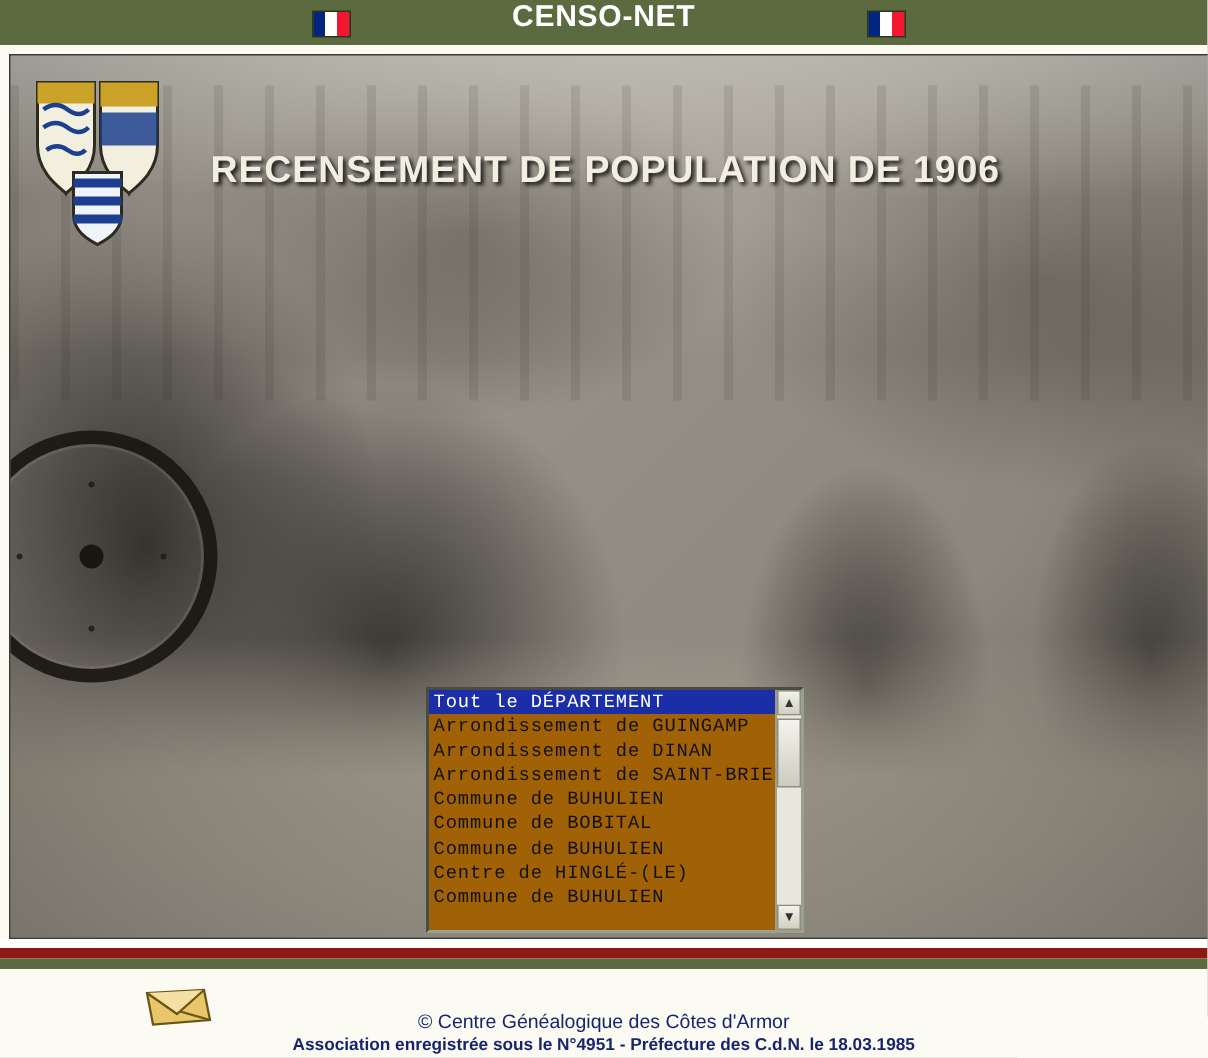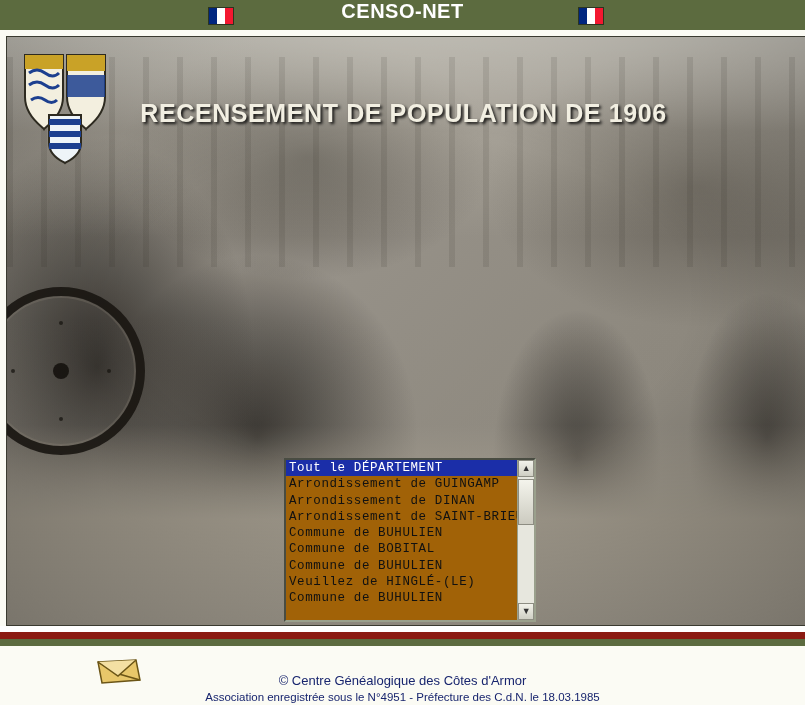--- a/index.html
+++ b/index.html
@@ -252,21 +252,21 @@
   }
   .footer-l1 {
     color: #18256e;
     font-size: 13px;
     font-weight: normal;
     margin-top: 19px;
   }
   .footer-l2, .footer-l3 {
     color: #18256e;
     font-size: 11.5px;
-    font-weight: normal;
+    font-weight: bold;
     margin-top: 3px;
   }
   .envelope {
     position: absolute;
     left: 96px;
     top: 10px;
     width: 46px;
     height: 30px;
   }
 </style>
@@ -316,21 +316,21 @@
 
     <div class="select-box">
       <ul class="select-list">
         <li class="selected">Tout le DÉPARTEMENT</li>
         <li>Arrondissement de GUINGAMP</li>
         <li>Arrondissement de DINAN</li>
         <li>Arrondissement de SAINT-BRIEUC</li>
         <li>Commune de BUHULIEN</li>
         <li>Commune de BOBITAL</li>
         <li>Commune de BUHULIEN</li>
-        <li>Veuillez de HINGLÉ-(LE)</li>
+        <li>Centre de HINGLÉ-(LE)</li>
         <li>Commune de BUHULIEN</li>
       </ul>
       <div class="scrollbar">
         <div class="sb-btn">▲</div>
         <div class="sb-track">
           <div class="sb-thumb"></div>
         </div>
         <div class="sb-btn">▼</div>
       </div>
     </div>

